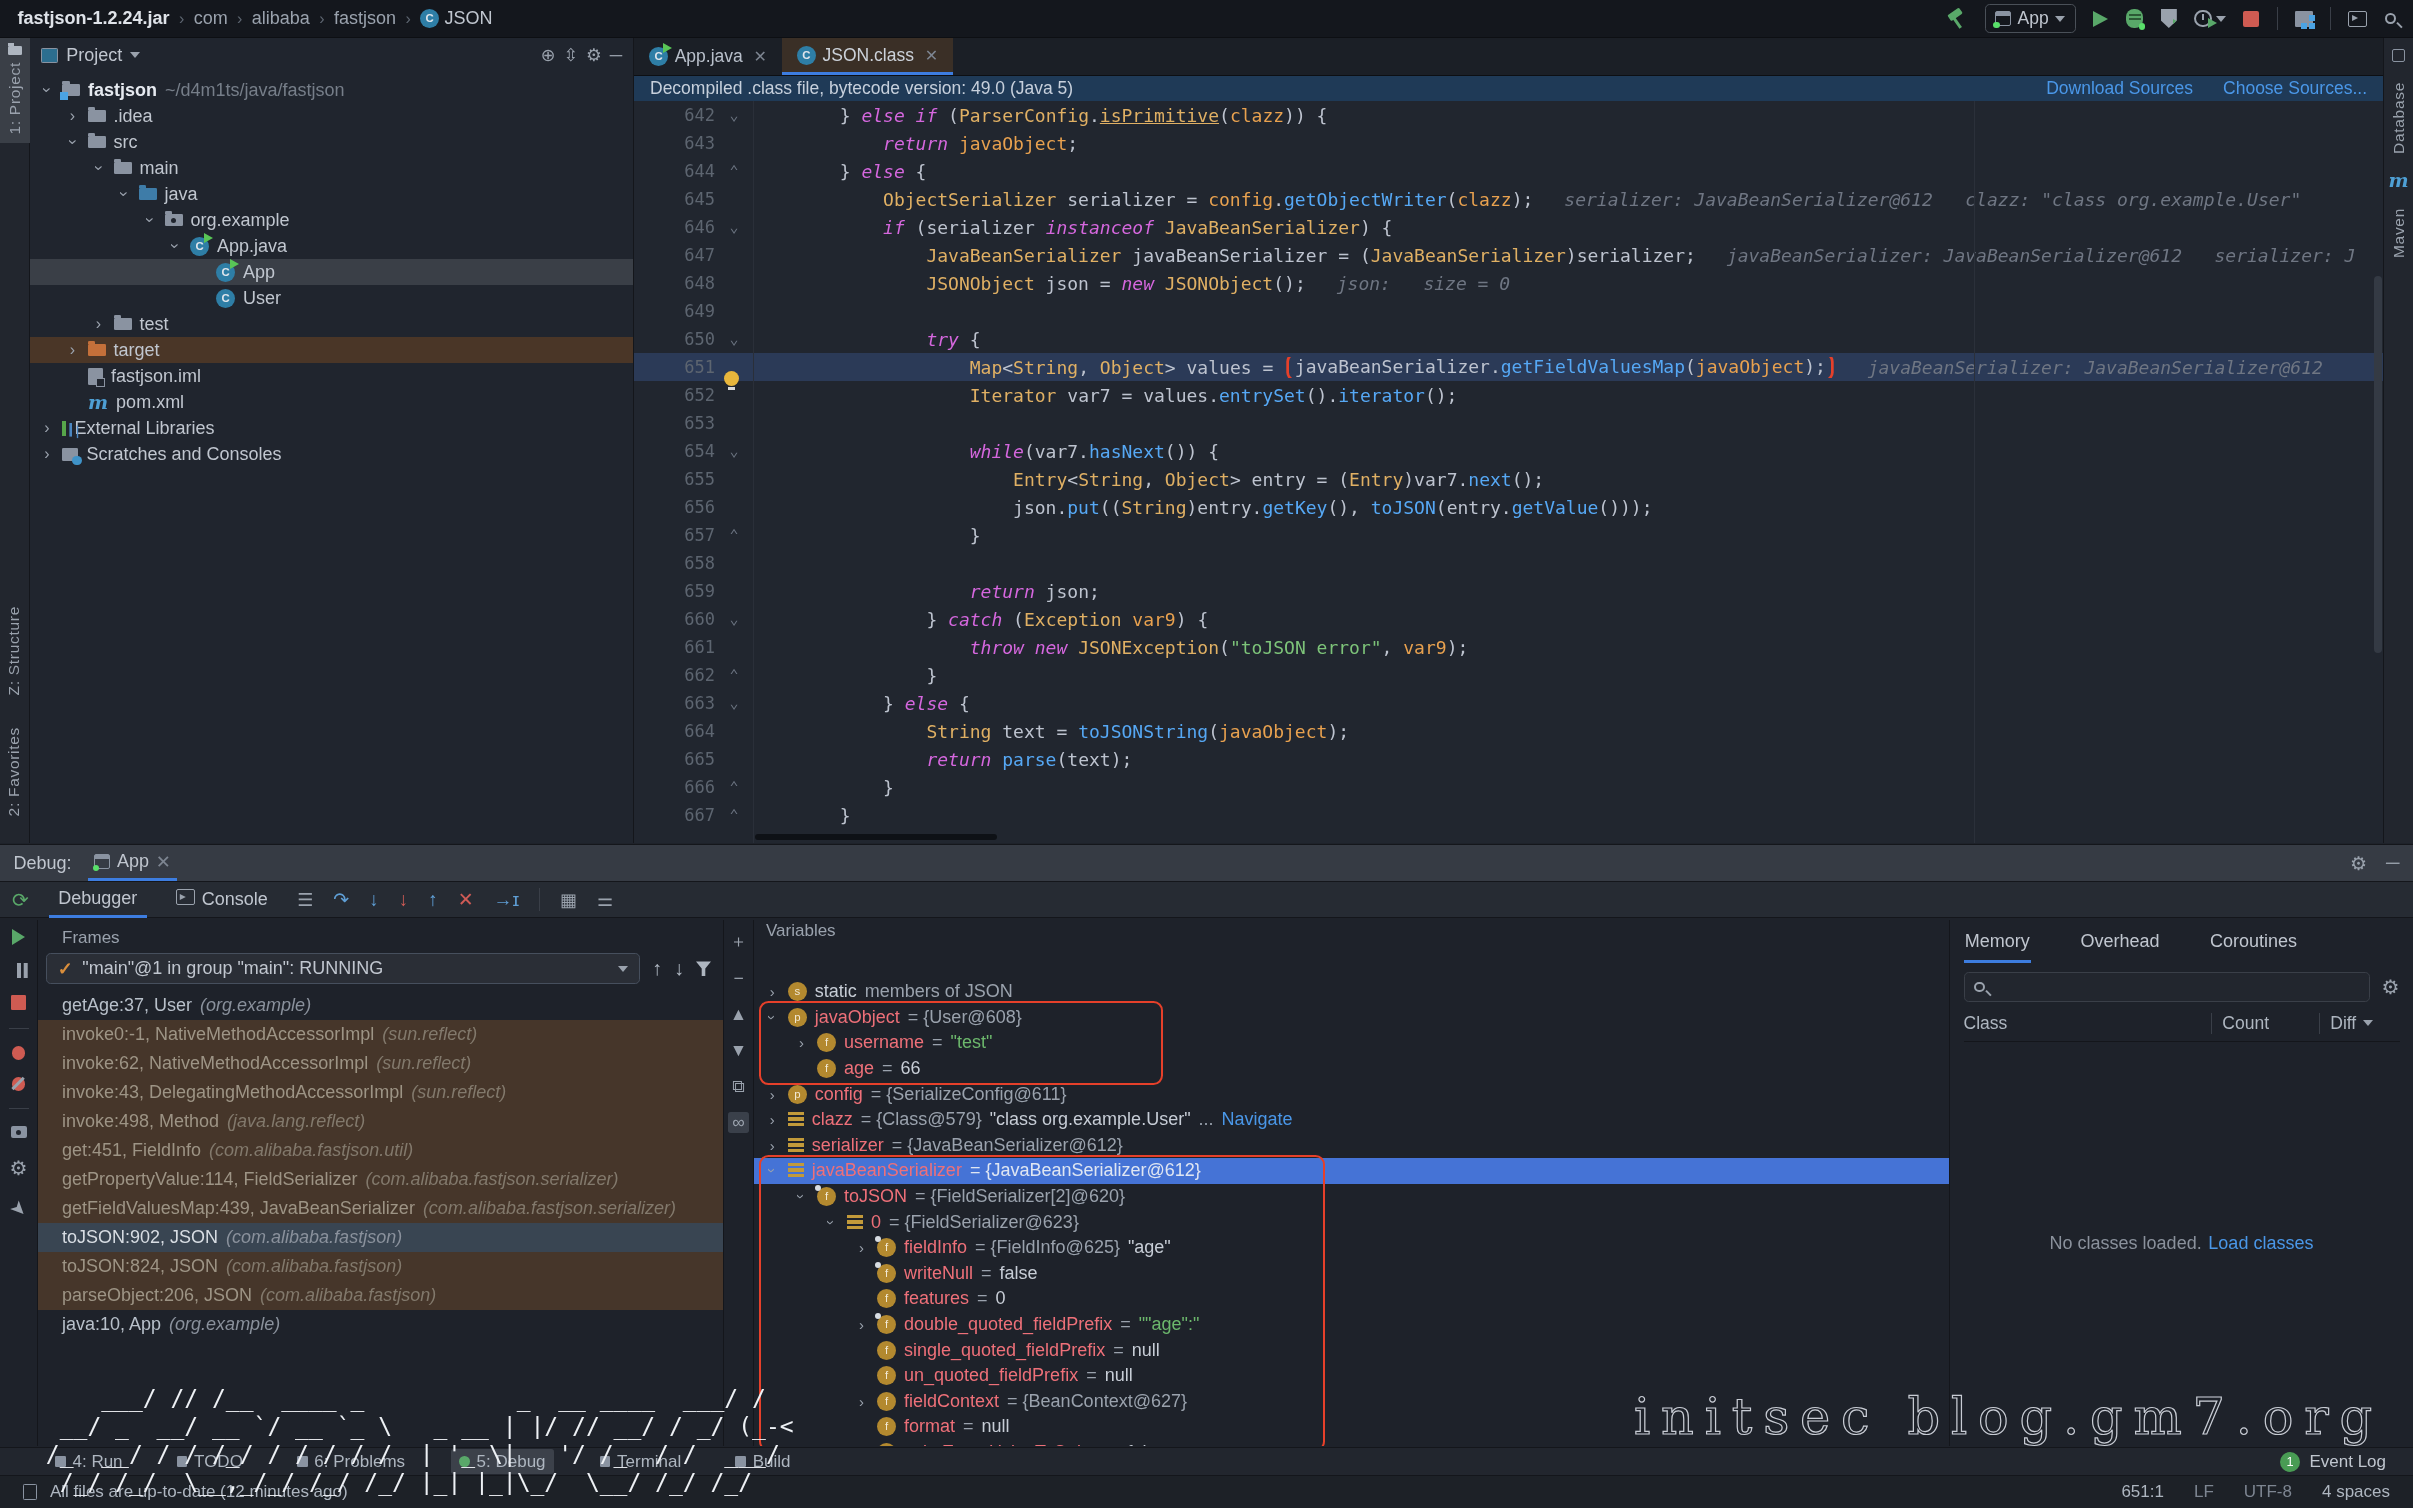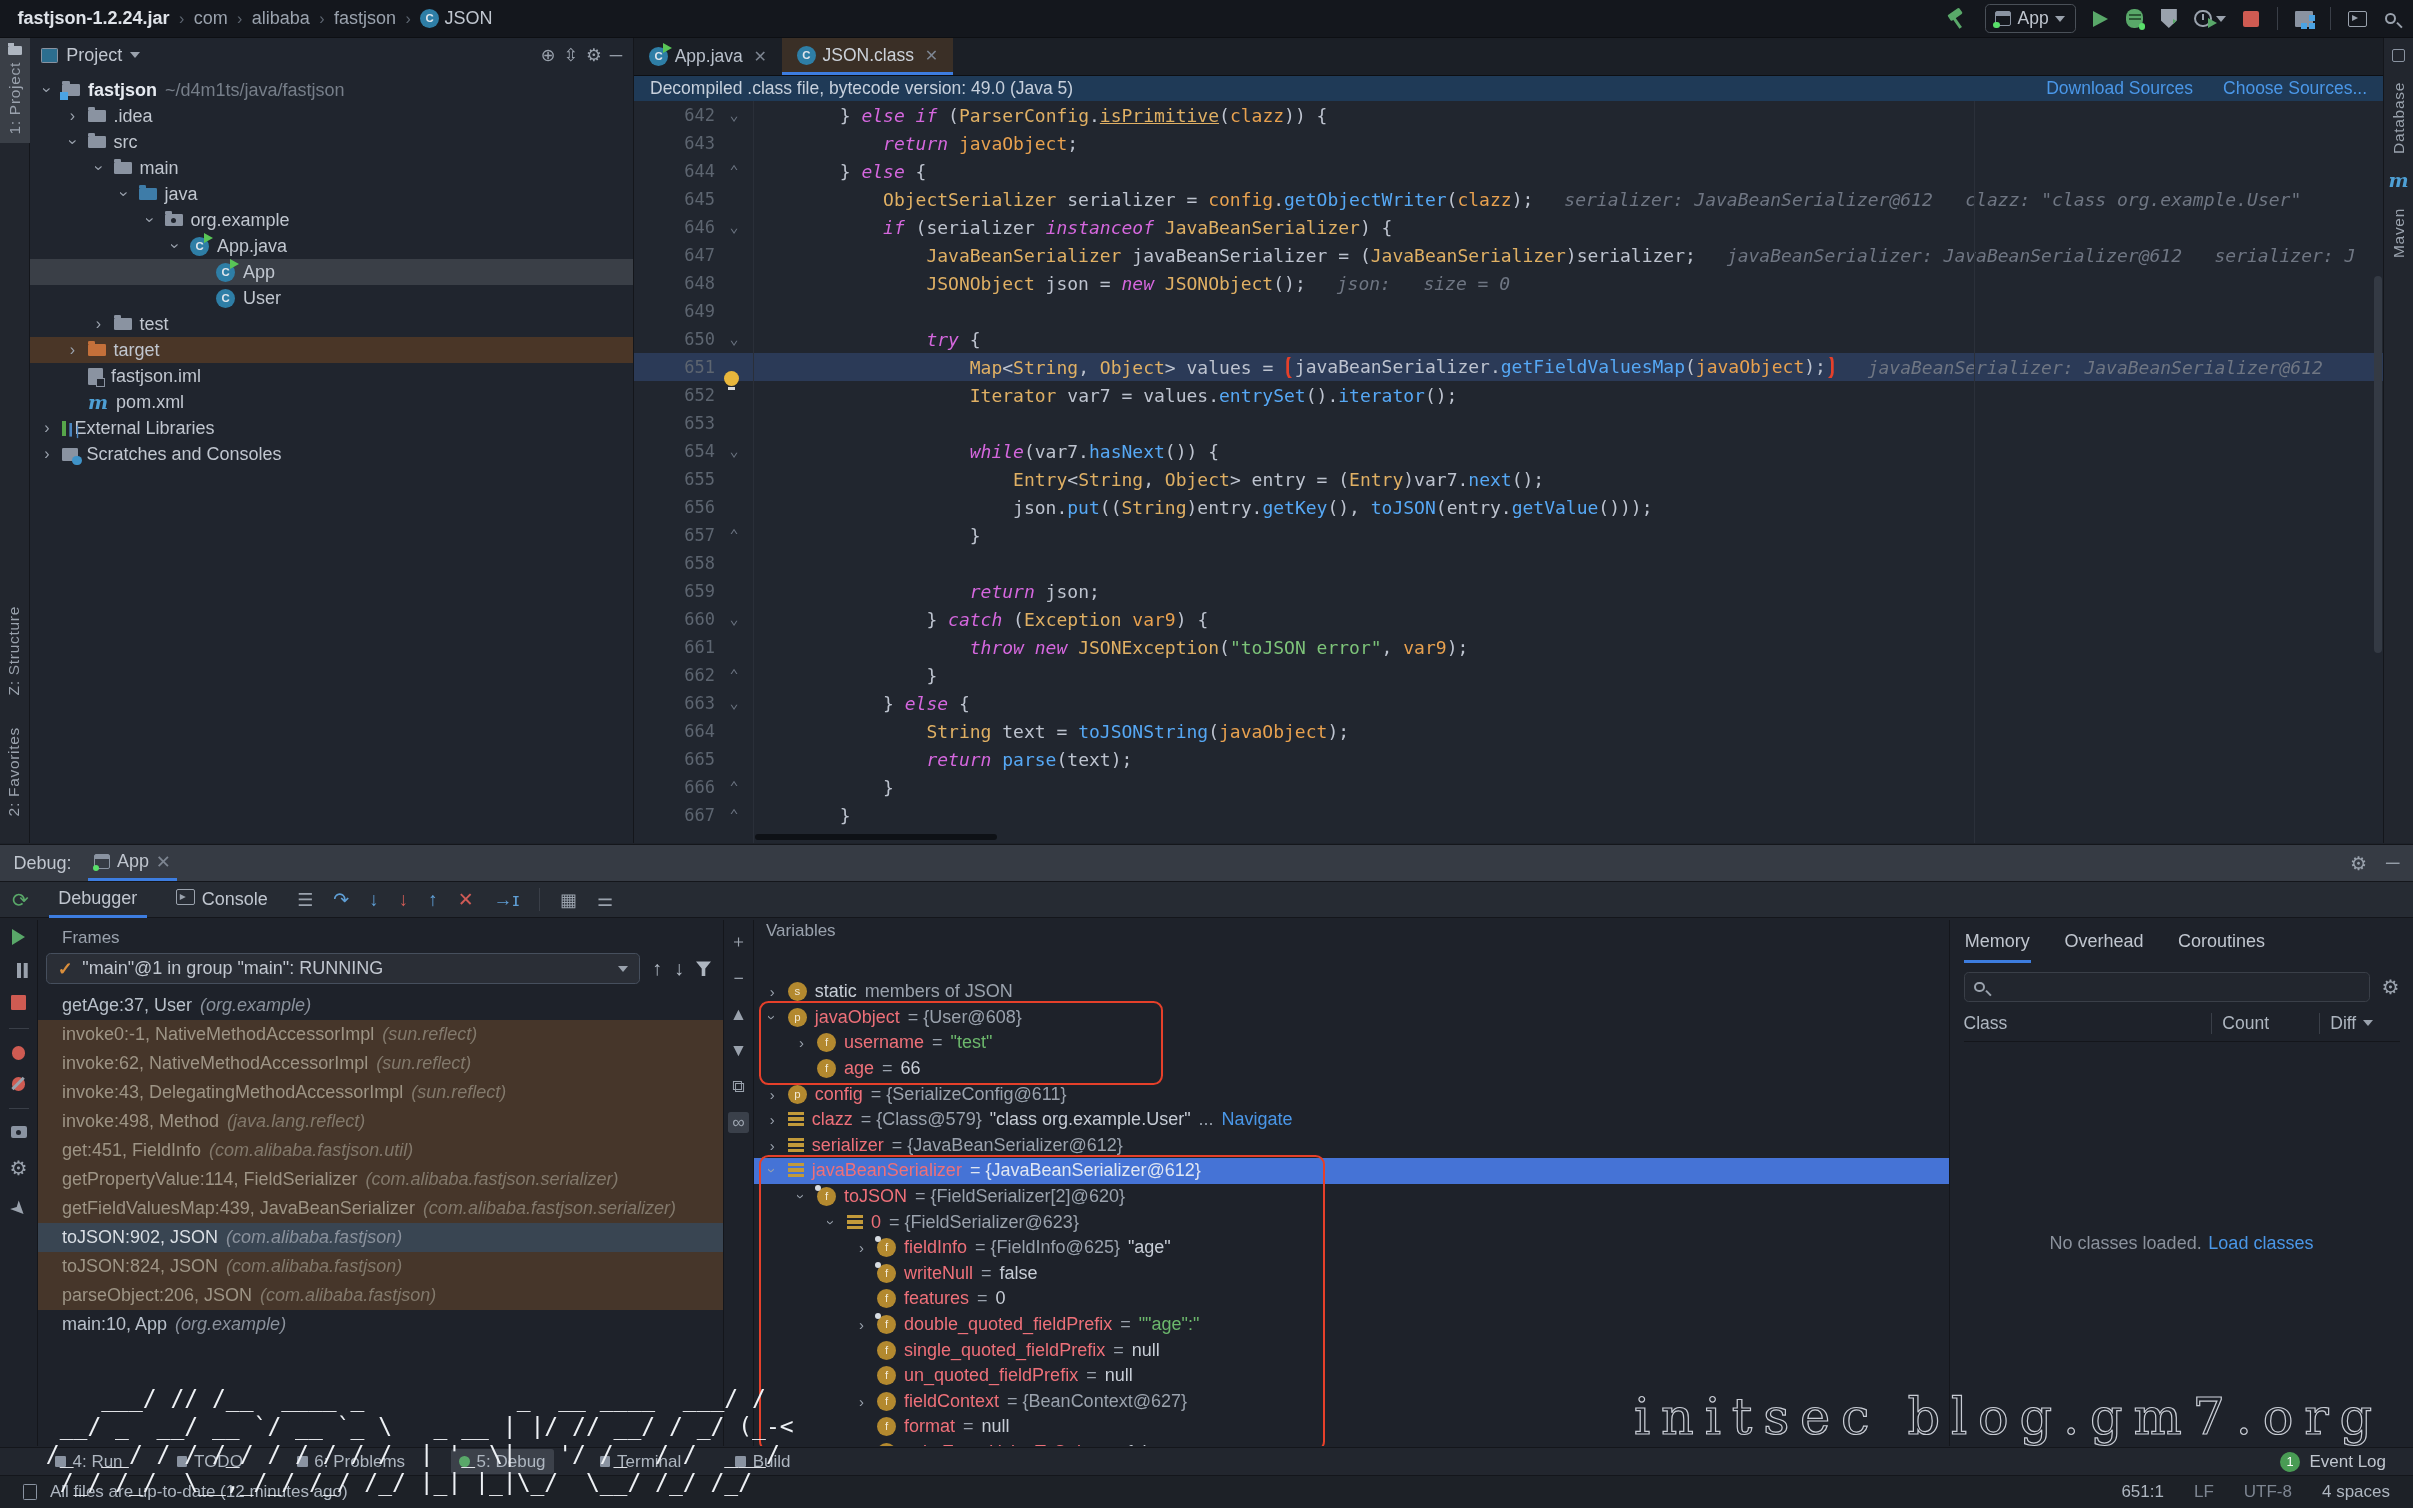--- a/index.html
+++ b/index.html
@@ -171,21 +171,21 @@
   .vrow.sel { background:#4573d6; }
   .vname { color:#ee7079; }
   .vg { color:#9aa2ad; } .vw { color:#c7cdd6; } .vs2 { color:#6cb76c; } .vlink { color:#4a97e8; }
   .vrow.sel .vg, .vrow.sel .vw { color:#dfe6f2; }
   .cvar { width:19px; height:19px; background:#b3892f; border-radius:50%; color:#f2e9d4; font-size:11.4px; text-align:center; line-height:19px; flex:none; }
   .cvar.dot::after { content:""; position:absolute; left:-2px; top:-2px; width:6px; height:6px; background:#d8dde3; border-radius:50%; }
   .lvar { width:16px; height:15px; background:repeating-linear-gradient(180deg,#c29a3a 0 3.4px,transparent 3.4px 5.4px); flex:none; }
   .vbox { position:absolute; left:5.4px; border:2.7px solid #e6402a; border-radius:9.4px; pointer-events:none; }
 
   .mem-col { width:463px; display:flex; flex-direction:column; padding:6.7px 13.5px 0 13.5px; }
-  .mem-tabs { display:flex; gap:32px; font-size:18px; color:#c0c6cf; }
+  .mem-tabs { display:flex; gap:48px; font-size:18px; color:#c0c6cf; }
   .mem-tab { padding:4px 1.3px 8px 1.3px; }
   .mem-tab.active { border-bottom:3.4px solid #3d7de0; }
   .mem-search { margin-top:9.4px; display:flex; align-items:center; gap:12px; }
   .msearch { flex:1; height:30px; background:#22262e; border:0.7px solid #3a3f48; border-radius:4.7px; display:flex; align-items:center; padding:0 9.4px; }
   .mem-cols { display:flex; margin-top:10.8px; font-size:17.5px; color:#aeb6c0; border-bottom:0.7px solid #14161b; padding-bottom:6.7px; }
   .mem-cols .c1 { flex:1; } .mem-cols .c2 { width:108px; border-left:0.7px solid #3a3f48; padding-left:10.8px; } .mem-cols .c3 { width:81px; border-left:0.7px solid #3a3f48; padding-left:10.8px; display:flex; gap:6.7px; align-items:center; }
   .mem-empty { flex:1; display:flex; align-items:center; justify-content:center; font-size:18px; color:#8a919c; gap:6.7px; }
   .mem-empty a { color:#4a97e8; text-decoration:none; }
 
   
@@ -611,21 +611,21 @@
             </div>
             <div class="frow lib">
               <span class="fm">toJSON:824, JSON</span>
               <span class="fp">(com.alibaba.fastjson)</span>
             </div>
             <div class="frow lib">
               <span class="fm">parseObject:206, JSON</span>
               <span class="fp">(com.alibaba.fastjson)</span>
             </div>
             <div class="frow">
-              <span class="fm">main:10, App</span>
+              <span class="fm">java:10, App</span>
               <span class="fp">(org.example)</span>
             </div>
           </div>
       </div>
 
       <div class="midbar">
         <span>＋</span>
         <span>−</span>
         <span>▲</span>
         <span>▼</span>

